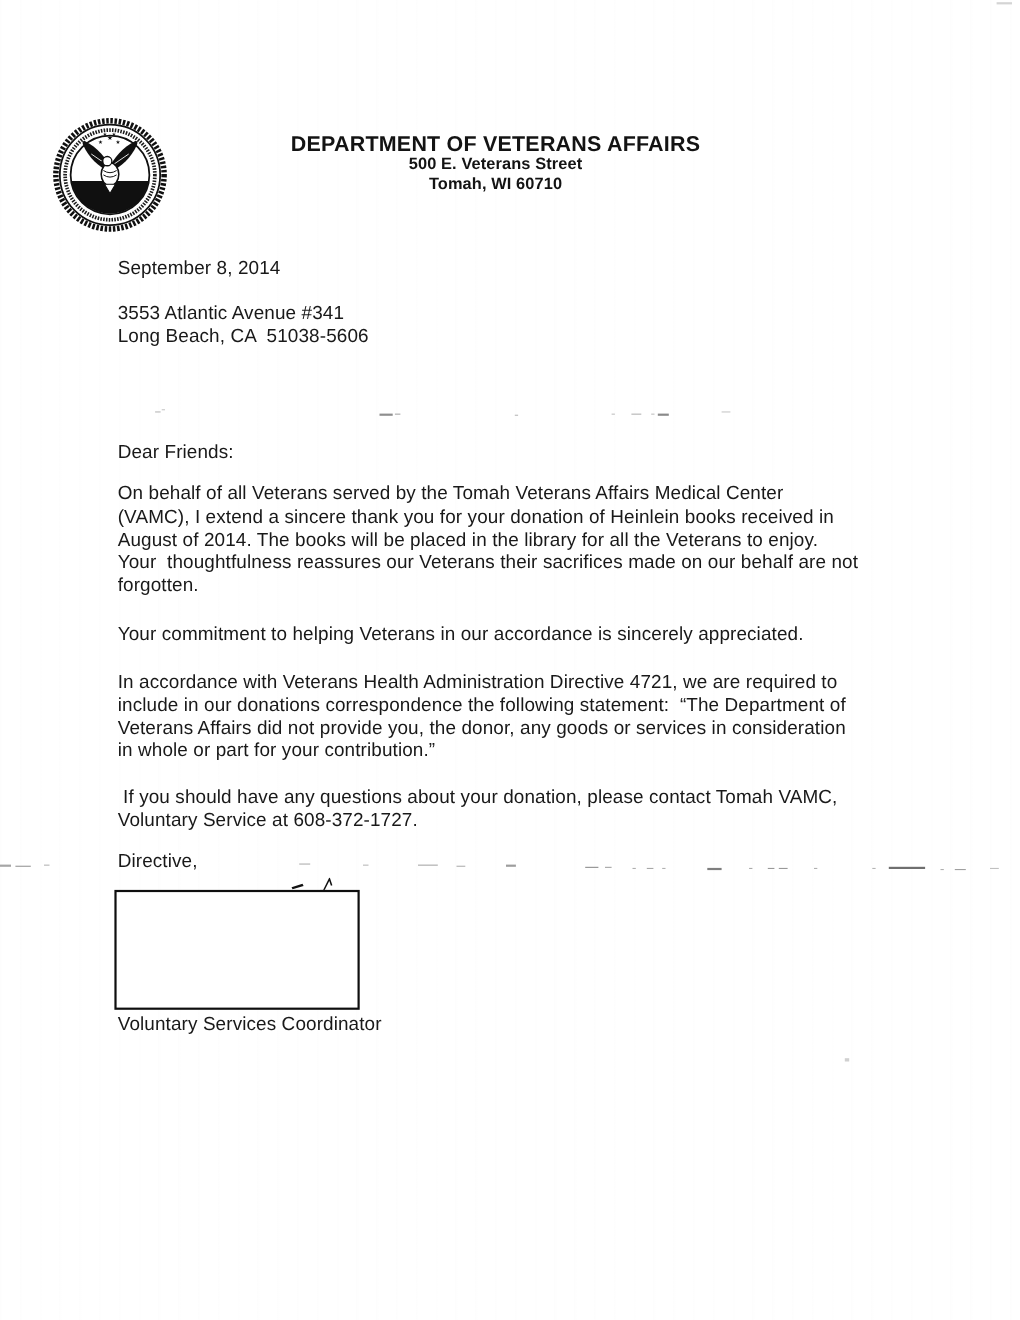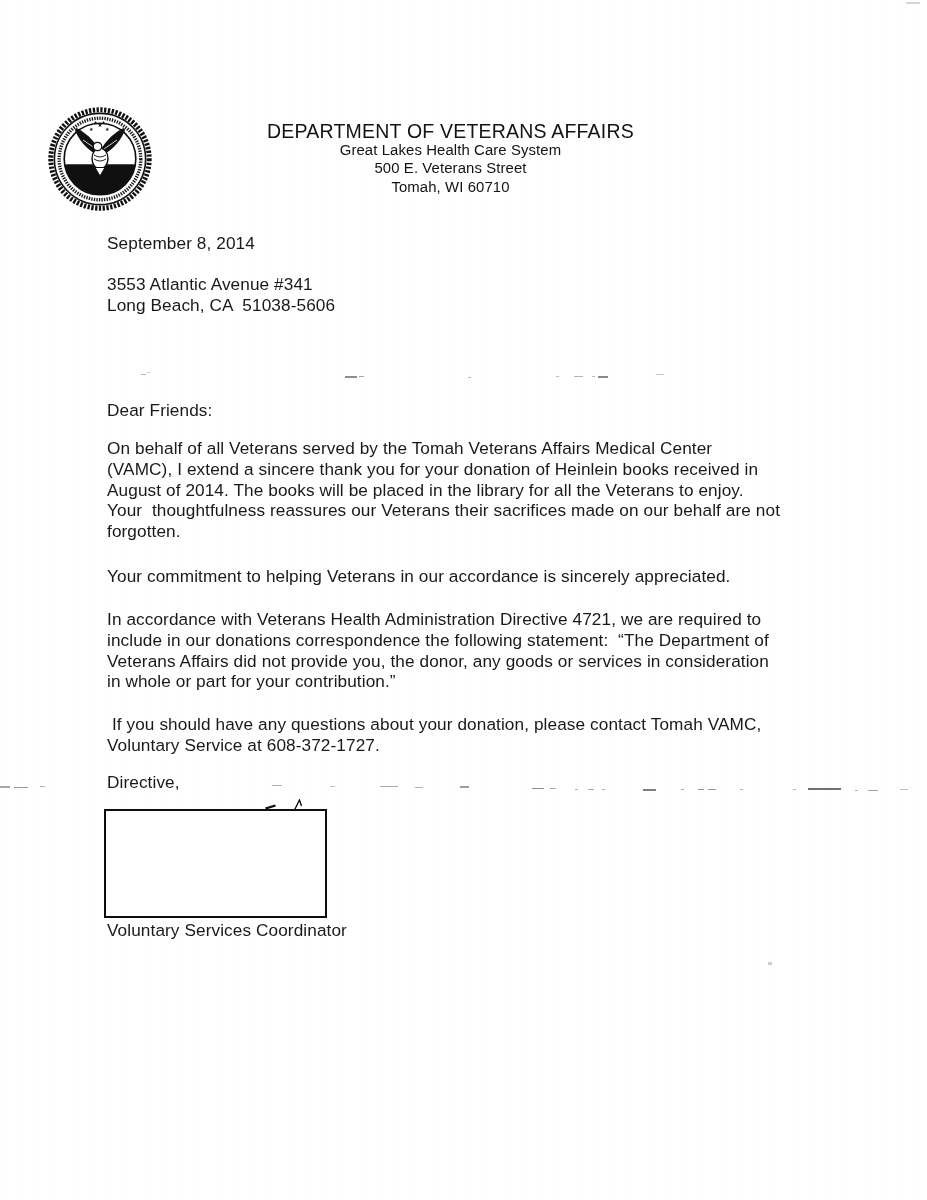--- a/index.html
+++ b/index.html
@@ -20,21 +20,21 @@
     line-height: 20.8px;
     letter-spacing: 0.1px;
     left: 107px;
   }
   .letterhead {
     position: absolute;
     left: 0; right: 0;
     top: 121px;
     text-align: center;
     padding-right: 26px;
-    font-weight: normal;
+    font-weight: bold;
     color: #131313;
   }
   .lh-agency { font-size: 19.5px; line-height: 20px; letter-spacing: 0.2px; white-space: pre-wrap; }
   .lh-sub   { font-size: 14.9px; line-height: 18.3px; letter-spacing: 0.1px; white-space: pre-wrap; }
   .seal-wrap { position: absolute; left: 47px; top: 106px; width: 106px; height: 106px; }
   .sig-box {
     position: absolute;
     left: 104px;
     top: 809px;
     width: 219px;
@@ -84,21 +84,20 @@
 
       <circle cx="50.5" cy="40.5" r="4.2" fill="#ffffff" stroke="#101010" stroke-width="1.2"></circle>
       <path d="M46.8,40 L43.5,41.5 L47,42.8 Z" fill="#101010"></path>
 
       <path d="M48,61.5 L53,70 L58,61.5 Z" fill="#ffffff" stroke="#101010" stroke-width="1"></path>
     </svg>
   </div>
 
   <div class="letterhead">
     <div class="lh-agency">DEPARTMENT OF VETERANS AFFAIRS</div>
-    <div class="lh-sub">Great Lakes Health Care System</div>
     <div class="lh-sub">500 E. Veterans Street</div>
     <div class="lh-sub">Tomah, WI 60710</div>
   </div>
 
   <div class="txt body-text" style="top:233px">September 8, 2014</div>
 
   <div class="txt body-text" style="top:274px"><span style="display:block">3553 Atlantic Avenue #341</span><span style="display:block">Long Beach, CA  51038-5606</span></div>
 
   <div class="txt body-text" style="top:400px">Dear Friends:</div>
 

